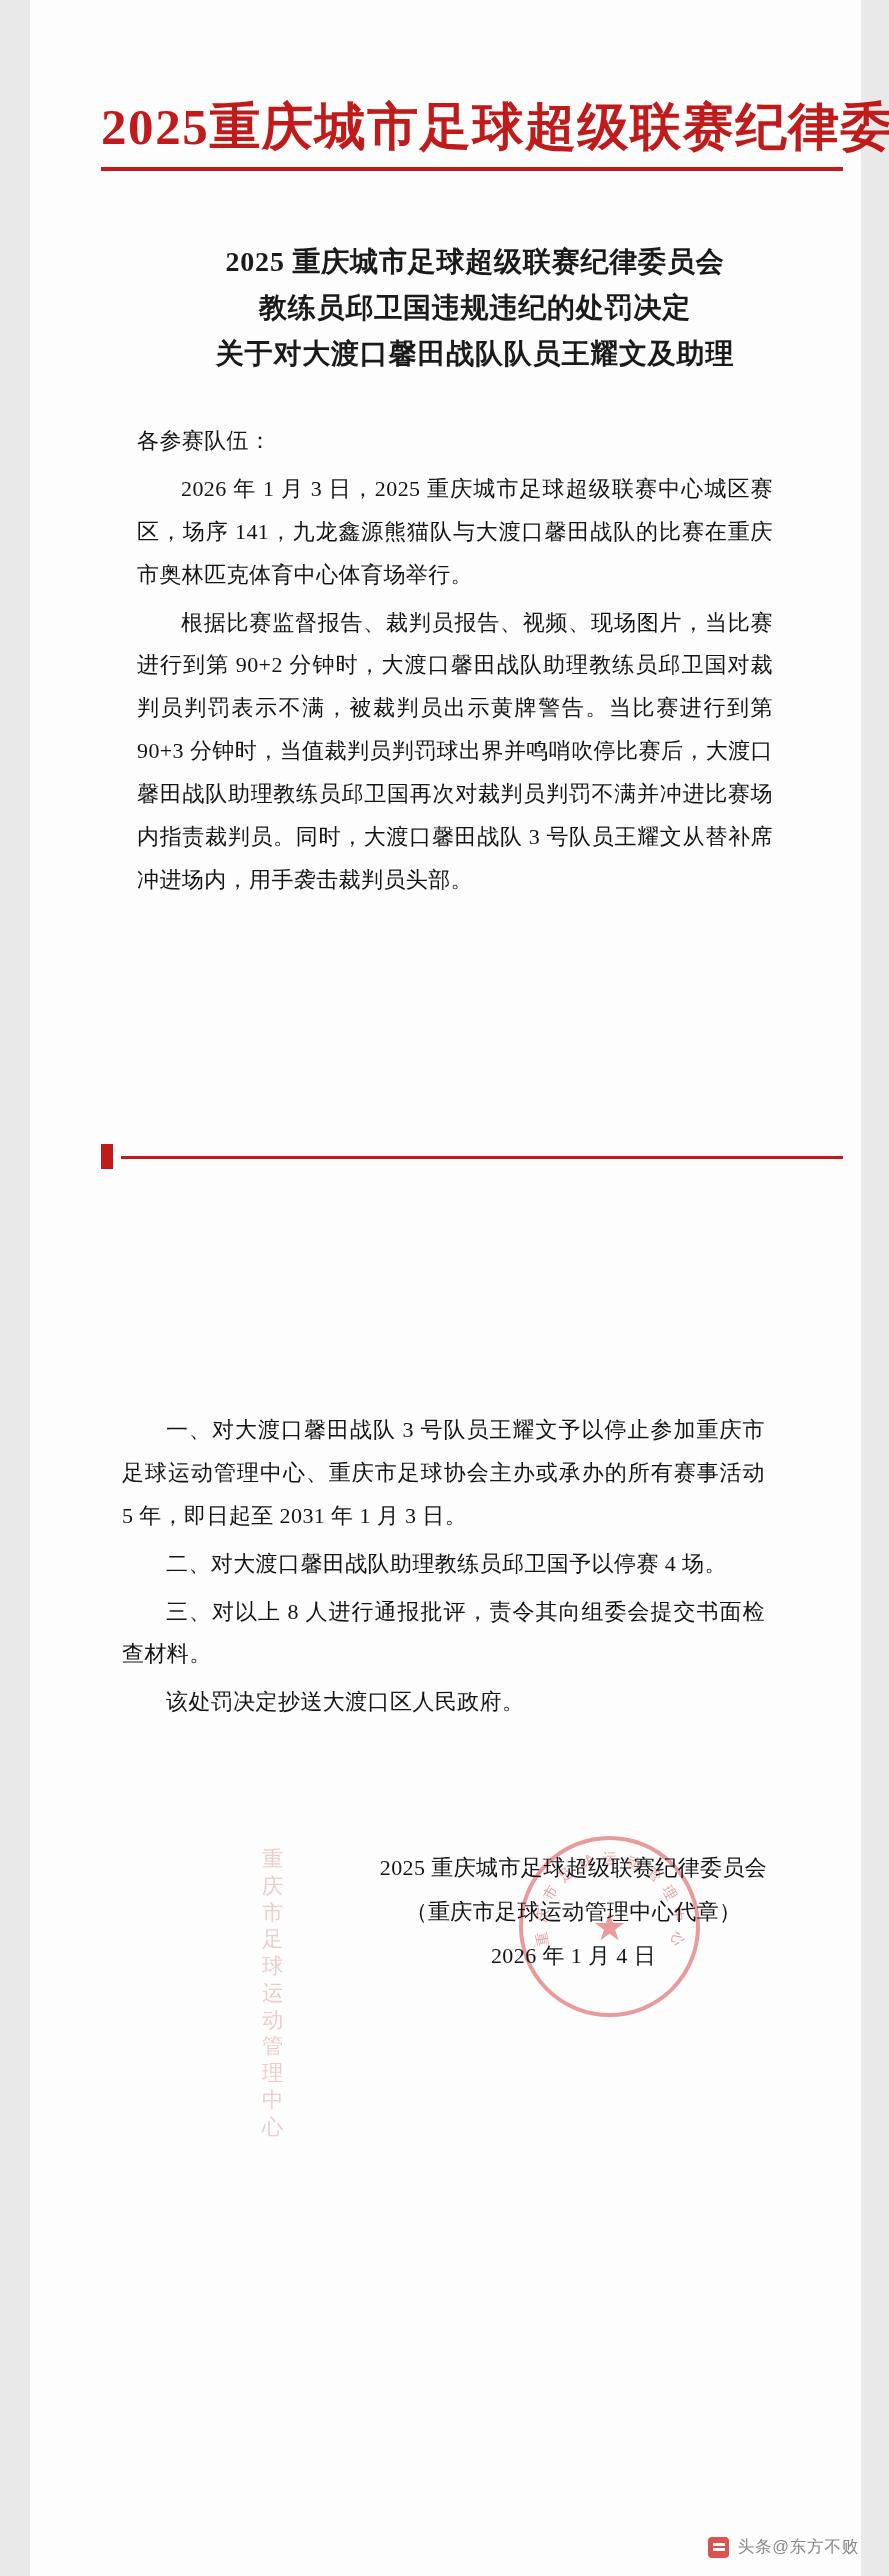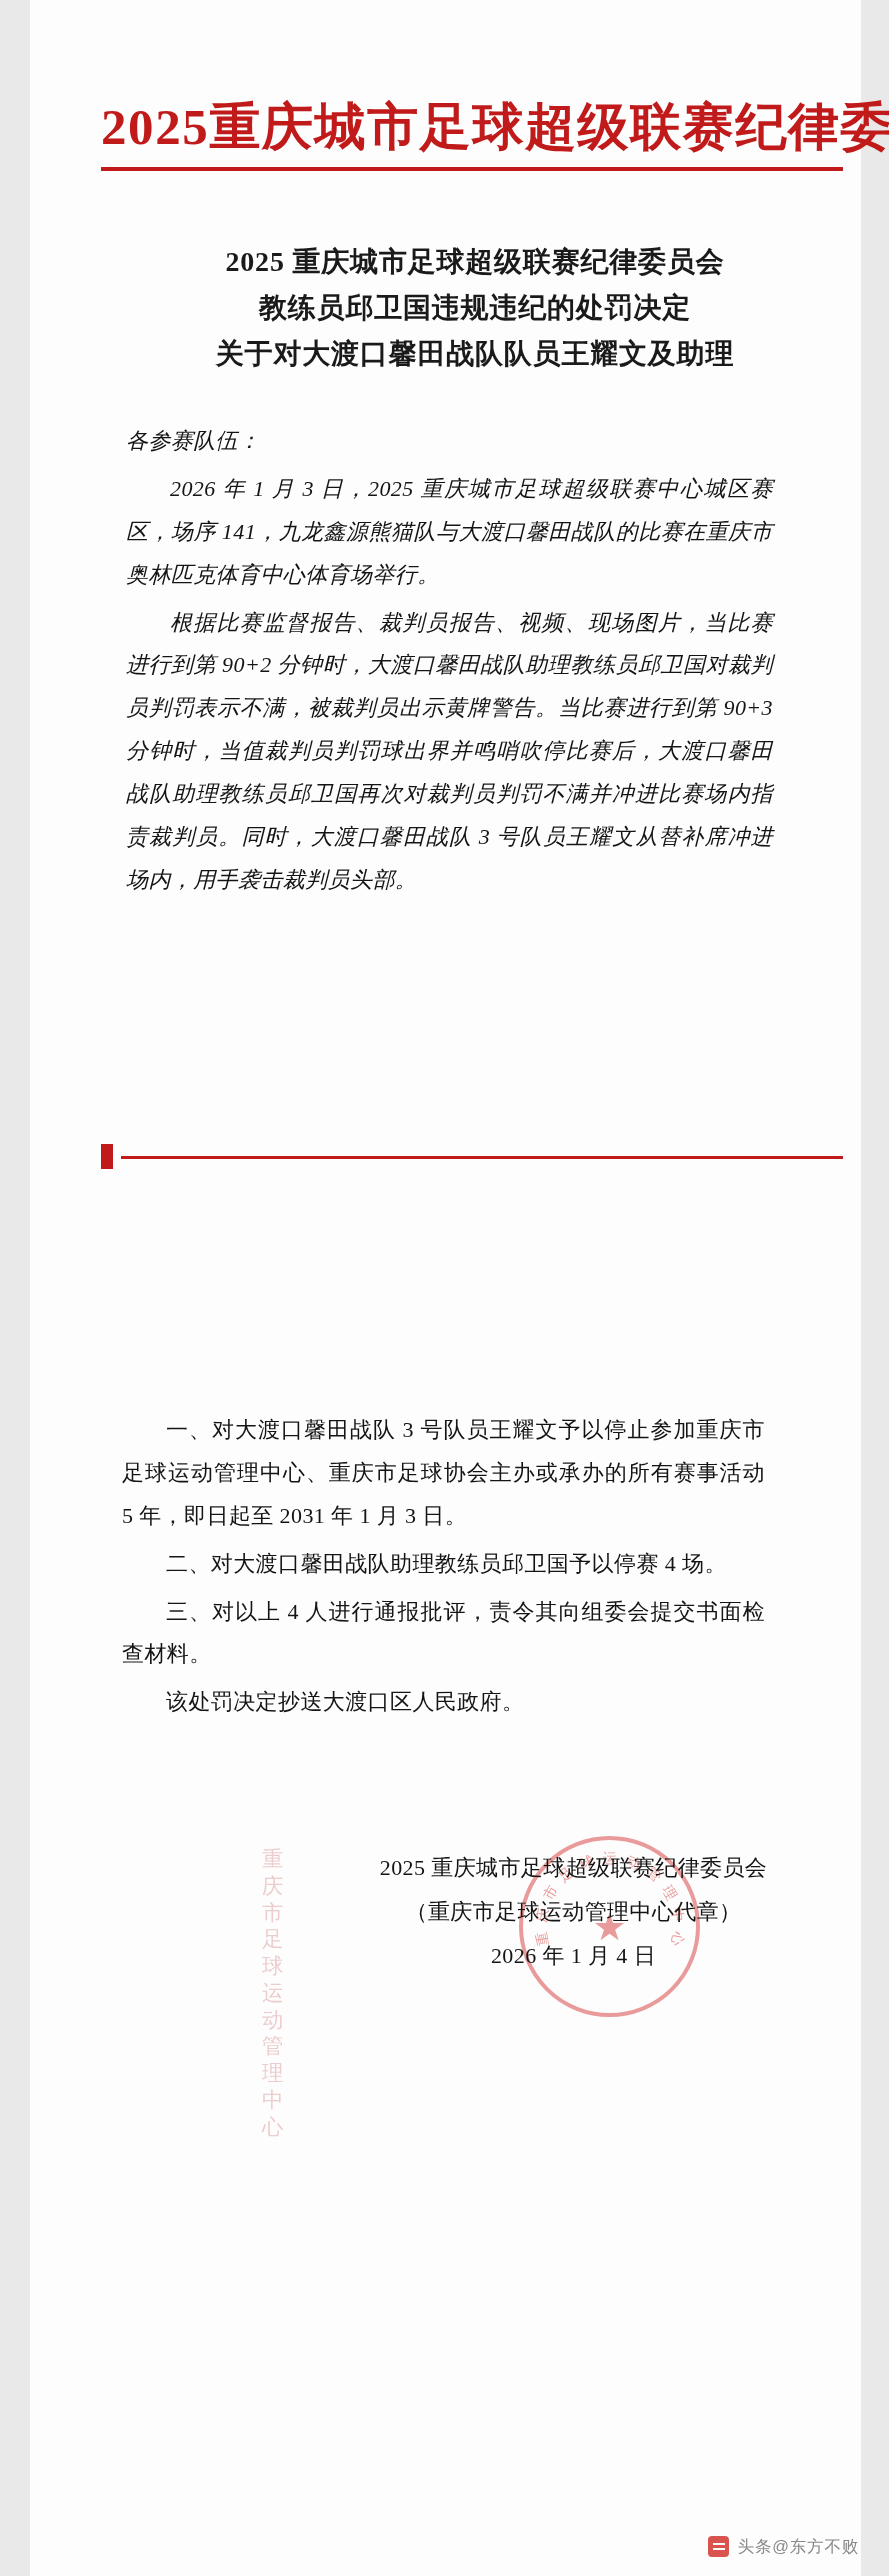--- a/index.html
+++ b/index.html
@@ -90,22 +90,21 @@
     top: 420px;
     width: 651px;
     color: #141414;
     font-size: 22px;
     line-height: 1.95;
     text-align: justify;
     text-justify: inter-ideograph;
     letter-spacing: 0.4px;
   }
   .body-block p {
-    margin: 0 0 5px 4px;
-    font-style: italic;
+    margin: 0 0 5px 15px;
   }
   .indent { text-indent: 2em; }
 
   
   .sep {
     position: absolute;
     left: 71px;
     top: 1154px;
     width: 742px;
   }
@@ -191,21 +190,21 @@
     transform-origin: 0 73px;
     white-space: nowrap;
   }
 
   
   .footer-mark {
     position: absolute;
     right: 31px;
     bottom: 18px;
     display: flex;
-    align-items: flex-start;
+    align-items: flex-end;
     gap: 8.2px;
     z-index: 5;
   }
   .footer-mark .tt-logo {
     width: 21.4px;
     height: 21.4px;
     border-radius: 4.1px;
     background: #d9534f;
     position: relative;
   }
@@ -266,21 +265,21 @@
     </div>
 
     <div class="sep">
       <div class="star"></div>
       <div class="line"></div>
     </div>
 
     <div class="decisions">
       <p>一、对大渡口馨田战队 3 号队员王耀文予以停止参加重庆市足球运动管理中心、重庆市足球协会主办或承办的所有赛事活动 5 年，即日起至 2031 年 1 月 3 日。</p>
       <p>二、对大渡口馨田战队助理教练员邱卫国予以停赛 4 场。</p>
-      <p>三、对以上 4 人进行通报批评，责令其向组委会提交书面检查材料。</p>
+      <p>三、对以上 8 人进行通报批评，责令其向组委会提交书面检查材料。</p>
       <p>该处罚决定抄送大渡口区人民政府。</p>
     </div>
 
     <div class="wm-col">重庆市足球运动管理中心</div>
 
     <div class="seal">
       <div class="star-c">★</div>
       <div class="seal-text">
           <span style="transform: translate(-50%, -50%) rotate(-100deg) translateY(-68px) rotate(0deg); transform-origin: 50% 50%;">重</span>
           <span style="transform: translate(-50%, -50%) rotate(-80deg) translateY(-68px) rotate(0deg); transform-origin: 50% 50%;">庆</span>

